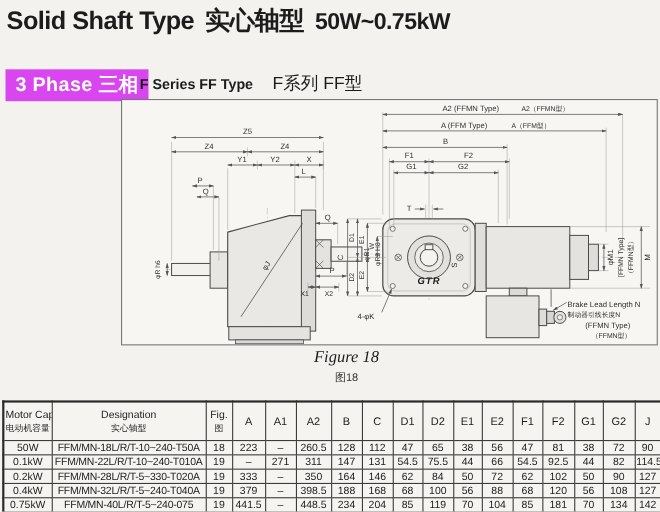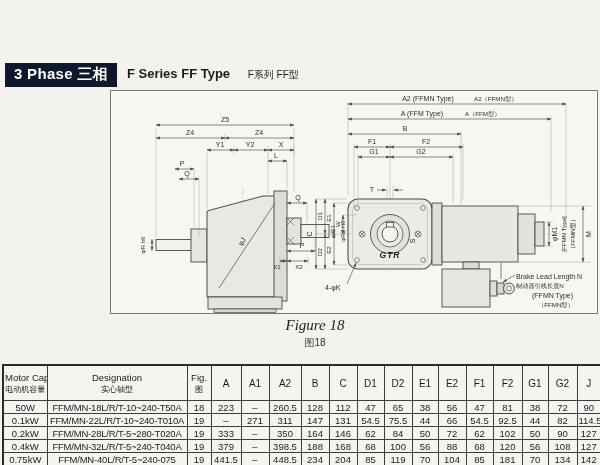--- a/index.html
+++ b/index.html
@@ -1,24 +1,24 @@
 <!DOCTYPE html>
 <html><head>
 <meta charset="utf-8">
 <style>
   html,body{margin:0;padding:0;}
   body{width:600px;height:465px;background:#f3f2ee;font-family:"Liberation Sans",sans-serif;color:#1c1c1c;position:relative;overflow:hidden;}
   .page{position:absolute;inset:0;}
   .title{position:absolute;left:6px;top:3px;font-size:23px;font-weight:bold;letter-spacing:-0.5px;white-space:nowrap;}
   .title .cn{margin:0 4px;}
   .title .range{font-size:21px;}
-  .badge{position:absolute;left:5px;top:63px;background:#0f172a;color:#fff;font-size:15px;font-weight:bold;padding:2px 9px 3px;letter-spacing:.3px;}
+  .badge{position:absolute;left:5px;top:63px;background:#d946ef;color:#fff;font-size:18px;font-weight:bold;padding:2px 9px 3px;letter-spacing:.3px;}
   .series{position:absolute;left:127px;top:66px;font-size:13px;white-space:nowrap;}
   .series .en{font-weight:bold;text-align:center;}
-  .series .cn{font-size:10px;margin-left:14px;font-weight:normal;}
+  .series .cn{font-size:16px;margin-left:14px;font-weight:normal;}
   .drawbox{position:absolute;left:110px;top:90px;width:486px;height:222px;border:1px solid #777;background:#f7f6f2;}
   .figcap{position:absolute;left:255px;top:317px;width:120px;text-align:center;}
   .figcap .fig{font-family:Liberation Serif, serif;font-style:italic;font-size:15px;}
   .figcap .figcn{font-size:10px;margin-top:2px;color:#333;}
   table.dims{position:absolute;left:2px;top:364px;width:596px;border-collapse:collapse;table-layout:fixed;background:#f5f4f0;}
   table.dims th,table.dims td{border:1px solid #3c3c3c;padding:0 1px;text-align:center;overflow:hidden;white-space:nowrap;}
   table.dims{border:2px solid #2a2a2a;}
   table.dims th{height:34px;font-weight:normal;}
   table.dims td{height:12px;font-size:9.5px;}
   th .hen{font-size:9.5px;}
@@ -28,20 +28,25 @@
   svg text{font-family:"Liberation Sans",sans-serif;fill:#2d2d2d;}
   .lbl{font-size:7px;}
   .lbls{font-size:6.2px;}
   .logo{font-size:8.5px;font-weight:bold;font-style:italic;letter-spacing:1px;fill:#1a1a1a;}
 </style>
 </head>
 <body>
 
 <div class="page">
 
+  <div class="title">
+    <span>Solid Shaft Type</span>
+    <span class="cn">实心轴型</span>
+    <span class="range">50W~0.75kW</span>
+  </div>
 
   <div class="badge">3 Phase 三相</div>
 
   <div class="series">
     <span class="en">F Series FF Type</span>
     <span class="cn">F系列 FF型</span>
   </div>
 
   <div class="drawbox">
     <svg width="486" height="222" viewBox="0 0 486 222">
@@ -293,21 +298,21 @@
           <td>44</td>
           <td>66</td>
           <td>54.5</td>
           <td>92.5</td>
           <td>44</td>
           <td>82</td>
           <td>114.5</td>
         </tr>
         <tr>
           <td>0.2kW</td>
-          <td class="cell-designation">FFM/MN-28L/R/T-5~280-T020A</td>
+          <td class="cell-designation">FFM/MN-28L/R/T-5~330-T020A</td>
           <td>19</td>
           <td>333</td>
           <td>–</td>
           <td>350</td>
           <td>164</td>
           <td>146</td>
           <td>62</td>
           <td>84</td>
           <td>50</td>
           <td>72</td>

